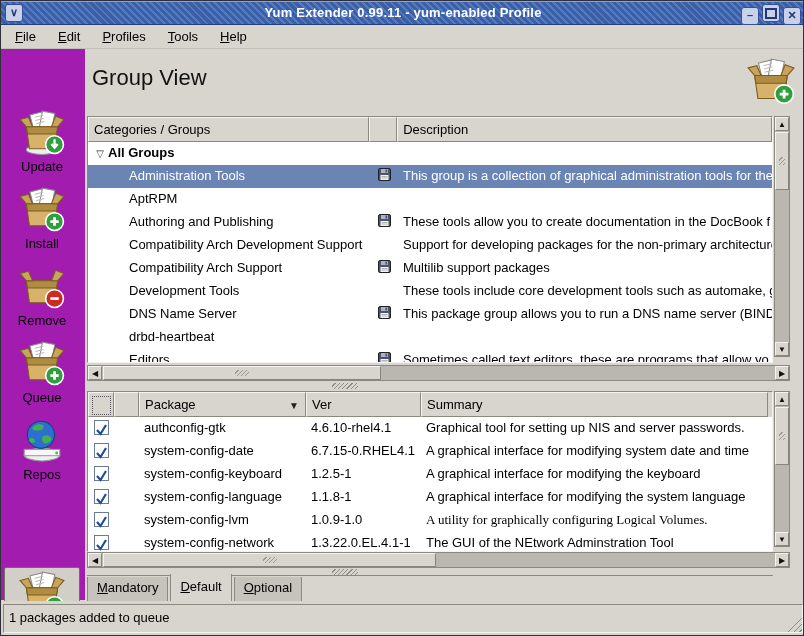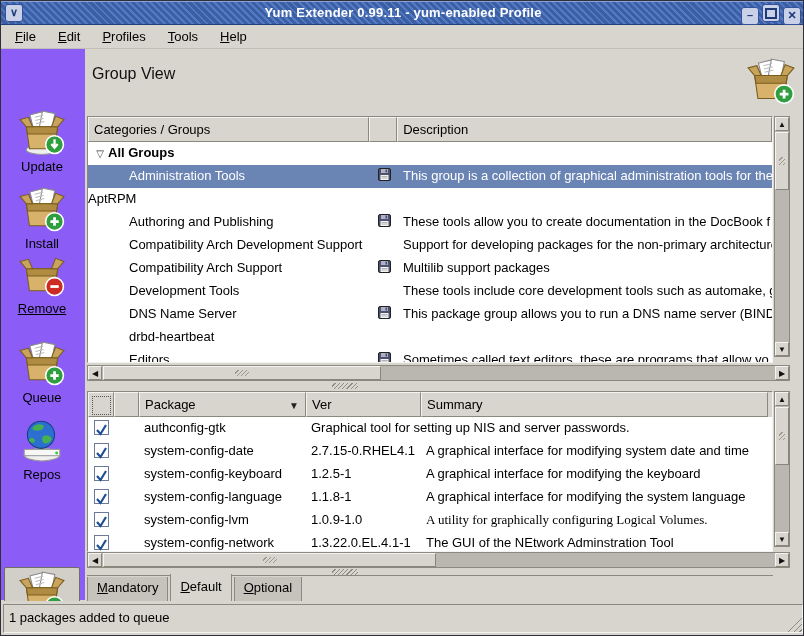--- a/index.html
+++ b/index.html
@@ -30,32 +30,32 @@
   .tb-btn .maxbox{display:inline-block;width:8px;height:7px;border:2px solid #1f3a77;margin-top:3px;}
   
   .menubar{
     position:absolute;left:0;top:24px;width:804px;height:24px;background:var(--bg);
     border-bottom:1px solid #c2bfb8;box-sizing:border-box;padding-left:14px;
   }
   .menu-item{display:inline-block;margin-right:22px;padding-top:4px;}
   .mnemonic::first-letter{text-decoration:underline;}
   
   .sidebar{
-    position:absolute;left:0;top:48px;width:92px;height:551px;background:#8b5cf6;
+    position:absolute;left:0;top:48px;width:92px;height:551px;background:#a21caf;
     border-right:6px solid #a16207;box-sizing:border-box;
   }
   .side-item{position:absolute;left:3px;width:76px;text-align:center;padding-top:2px;}
   .side-item .lbl{display:block;margin-top:1px;}
   .side-item.selected{
     background:#d2cfc9;border:1px solid #6f6d66;box-sizing:border-box;
     border-radius:2px;
   }
   
   .content{position:absolute;left:84px;top:48px;width:720px;height:551px;background:var(--bg);}
-  .page-title{position:absolute;left:7px;top:16px;font-size:16px;color:#111;}
+  .page-title{position:absolute;left:7px;top:16px;font-size:22px;color:#111;}
   .header-icon{position:absolute;right:10px;top:8px;}
   
   .frame{
     position:absolute;background:#fff;box-sizing:border-box;
     border-top:1px solid #8b897f;border-left:1px solid #8b897f;
     border-bottom:1px solid #f4f3f0;border-right:1px solid #f4f3f0;
   }
   .hdr-row{display:flex;height:25px;background:var(--bg);}
   .hdr-cell{
     box-sizing:border-box;background:var(--bg);
@@ -154,21 +154,21 @@
       <g stroke="#bbb">
               <path d="M15 8l8-2M15.6 11l8-2M16.2 14l8-2"></path>
             </g>
             <path d="M7 17 L37 17 L34 38 L10 38 Z" fill="#d8b26a" stroke="#7a5c1e"></path>
       <path d="M7 17 L37 17 L35.8 24 L8.2 24 Z" fill="#b08c42" stroke="#7a5c1e"></path>
       <path d="M7 17 L1 10 L9 8 L13 17Z" fill="#c9a45c" stroke="#7a5c1e"></path>
       <path d="M37 17 L43 10 L35 7 L31 17Z" fill="#c9a45c" stroke="#7a5c1e"></path>
             <circle cx="34" cy="34" r="8.5" fill="#2e9e3e" stroke="#fff" stroke-width="1.5"></circle>
             <path d="M30 34h8M34 30v8" stroke="#fff" stroke-width="2.6"></path>
           </svg></span><span class="lbl">Install</span></div>
-      <div class="side-item" style="top: 200px; height: 74px; text-decoration: underline;"><span><svg width="46" height="46" viewBox="0 0 44 44">
+      <div class="side-item" style="top: 212px; height: 74px;"><span><svg width="46" height="46" viewBox="0 0 44 44">
             <path d="M7 17 L37 17 L34 38 L10 38 Z" fill="#d8b26a" stroke="#7a5c1e"></path>
       <path d="M7 17 L37 17 L35.8 24 L8.2 24 Z" fill="#b08c42" stroke="#7a5c1e"></path>
       <path d="M7 17 L1 10 L9 8 L13 17Z" fill="#c9a45c" stroke="#7a5c1e"></path>
       <path d="M37 17 L43 10 L35 7 L31 17Z" fill="#c9a45c" stroke="#7a5c1e"></path>
             <circle cx="34" cy="34" r="8.5" fill="#cc2a22" stroke="#fff" stroke-width="1.5"></circle>
             <path d="M30 34h8" stroke="#fff" stroke-width="2.6"></path>
           </svg></span><span class="lbl">Remove</span></div>
       <div class="side-item" style="top: 289px; height: 74px;"><span><svg width="46" height="46" viewBox="0 0 44 44">
             <g stroke="#8a8a8a" stroke-width="1" fill="#fff">
       <rect x="12" y="4" width="12" height="15" transform="rotate(-14 18 11)"></rect>
@@ -243,21 +243,21 @@
             <div class="tc" style="width: 28px; text-align: center;"><span style="display: inline-block; vertical-align: middle;"><svg width="13" height="13" viewBox="0 0 13 13">
       <rect x="0.5" y="0.5" width="12" height="12" rx="1.5" fill="#4d5270" stroke="#222"></rect>
       <rect x="3" y="1" width="7" height="4" fill="#aeb2c4"></rect>
                   <rect x="7.5" y="1.5" width="1.6" height="3" fill="#4d5270"></rect>
       <rect x="2.5" y="7" width="8" height="5" fill="#f4f4f4"></rect>
                   <path d="M3.5 8.5h6M3.5 10h6" stroke="#999" stroke-width="0.7"></path>
                 </svg></span></div>
             <div class="tc cellpad" style="width: 374px;">This group is a collection of graphical administration tools for the</div>
           </div>
           <div class="trow">
-            <div class="tc" style="width: 282px; "><span>AptRPM</span></div>
+            <div class="tc" style="width: 282px; padding-left: 41px;"><span>AptRPM</span></div>
             <div class="tc" style="width: 28px; text-align: center;"></div>
             <div class="tc cellpad" style="width: 374px;"></div>
           </div>
           <div class="trow">
             <div class="tc" style="width: 282px; padding-left: 41px;"><span>Authoring and Publishing</span></div>
             <div class="tc" style="width: 28px; text-align: center;"><span style="display: inline-block; vertical-align: middle;"><svg width="13" height="13" viewBox="0 0 13 13">
       <rect x="0.5" y="0.5" width="12" height="12" rx="1.5" fill="#4d5270" stroke="#222"></rect>
       <rect x="3" y="1" width="7" height="4" fill="#aeb2c4"></rect>
                   <rect x="7.5" y="1.5" width="1.6" height="3" fill="#4d5270"></rect>
       <rect x="2.5" y="7" width="8" height="5" fill="#f4f4f4"></rect>
@@ -343,29 +343,30 @@
         <div class="hdr-cell" style="width:115px;">Ver</div>
         <div class="hdr-cell" style="width:347px;">Summary</div>
       </div>
       <div class="tbody" id="pkgBody" style="height:134px;">
           <div class="trow">
             <div class="tc" style="width: 26px; text-align: center;"><span class="cb"><svg width="13" height="13" viewBox="0 0 13 13">
                   <path d="M2 7l3.5 4L11 2" stroke="#1d4f94" stroke-width="2.2" fill="none"></path>
                 </svg></span></div>
             <div class="tc" style="width: 25px;"></div>
             <div class="tc cellpad" style="width: 167px;">authconfig-gtk</div>
+            <div class="tc cellpad" style="width: 115px;">4.6.10-rhel4.1</div>
             <div class="tc cellpad" style="width: 345px;">Graphical tool for setting up NIS and server passwords.</div>
           </div>
           <div class="trow">
             <div class="tc" style="width: 26px; text-align: center;"><span class="cb"><svg width="13" height="13" viewBox="0 0 13 13">
                   <path d="M2 7l3.5 4L11 2" stroke="#1d4f94" stroke-width="2.2" fill="none"></path>
                 </svg></span></div>
             <div class="tc" style="width: 25px;"></div>
             <div class="tc cellpad" style="width: 167px;">system-config-date</div>
-            <div class="tc cellpad" style="width: 115px;">2.7.15-0.RHEL4.1</div>
+            <div class="tc cellpad" style="width: 115px;">6.7.15-0.RHEL4.1</div>
             <div class="tc cellpad" style="width: 345px;">A graphical interface for modifying system date and time</div>
           </div>
           <div class="trow">
             <div class="tc" style="width: 26px; text-align: center;"><span class="cb"><svg width="13" height="13" viewBox="0 0 13 13">
                   <path d="M2 7l3.5 4L11 2" stroke="#1d4f94" stroke-width="2.2" fill="none"></path>
                 </svg></span></div>
             <div class="tc" style="width: 25px;"></div>
             <div class="tc cellpad" style="width: 167px;">system-config-keyboard</div>
             <div class="tc cellpad" style="width: 115px;">1.2.5-1</div>
             <div class="tc cellpad" style="width: 345px;">A graphical interface for modifying the keyboard</div>

